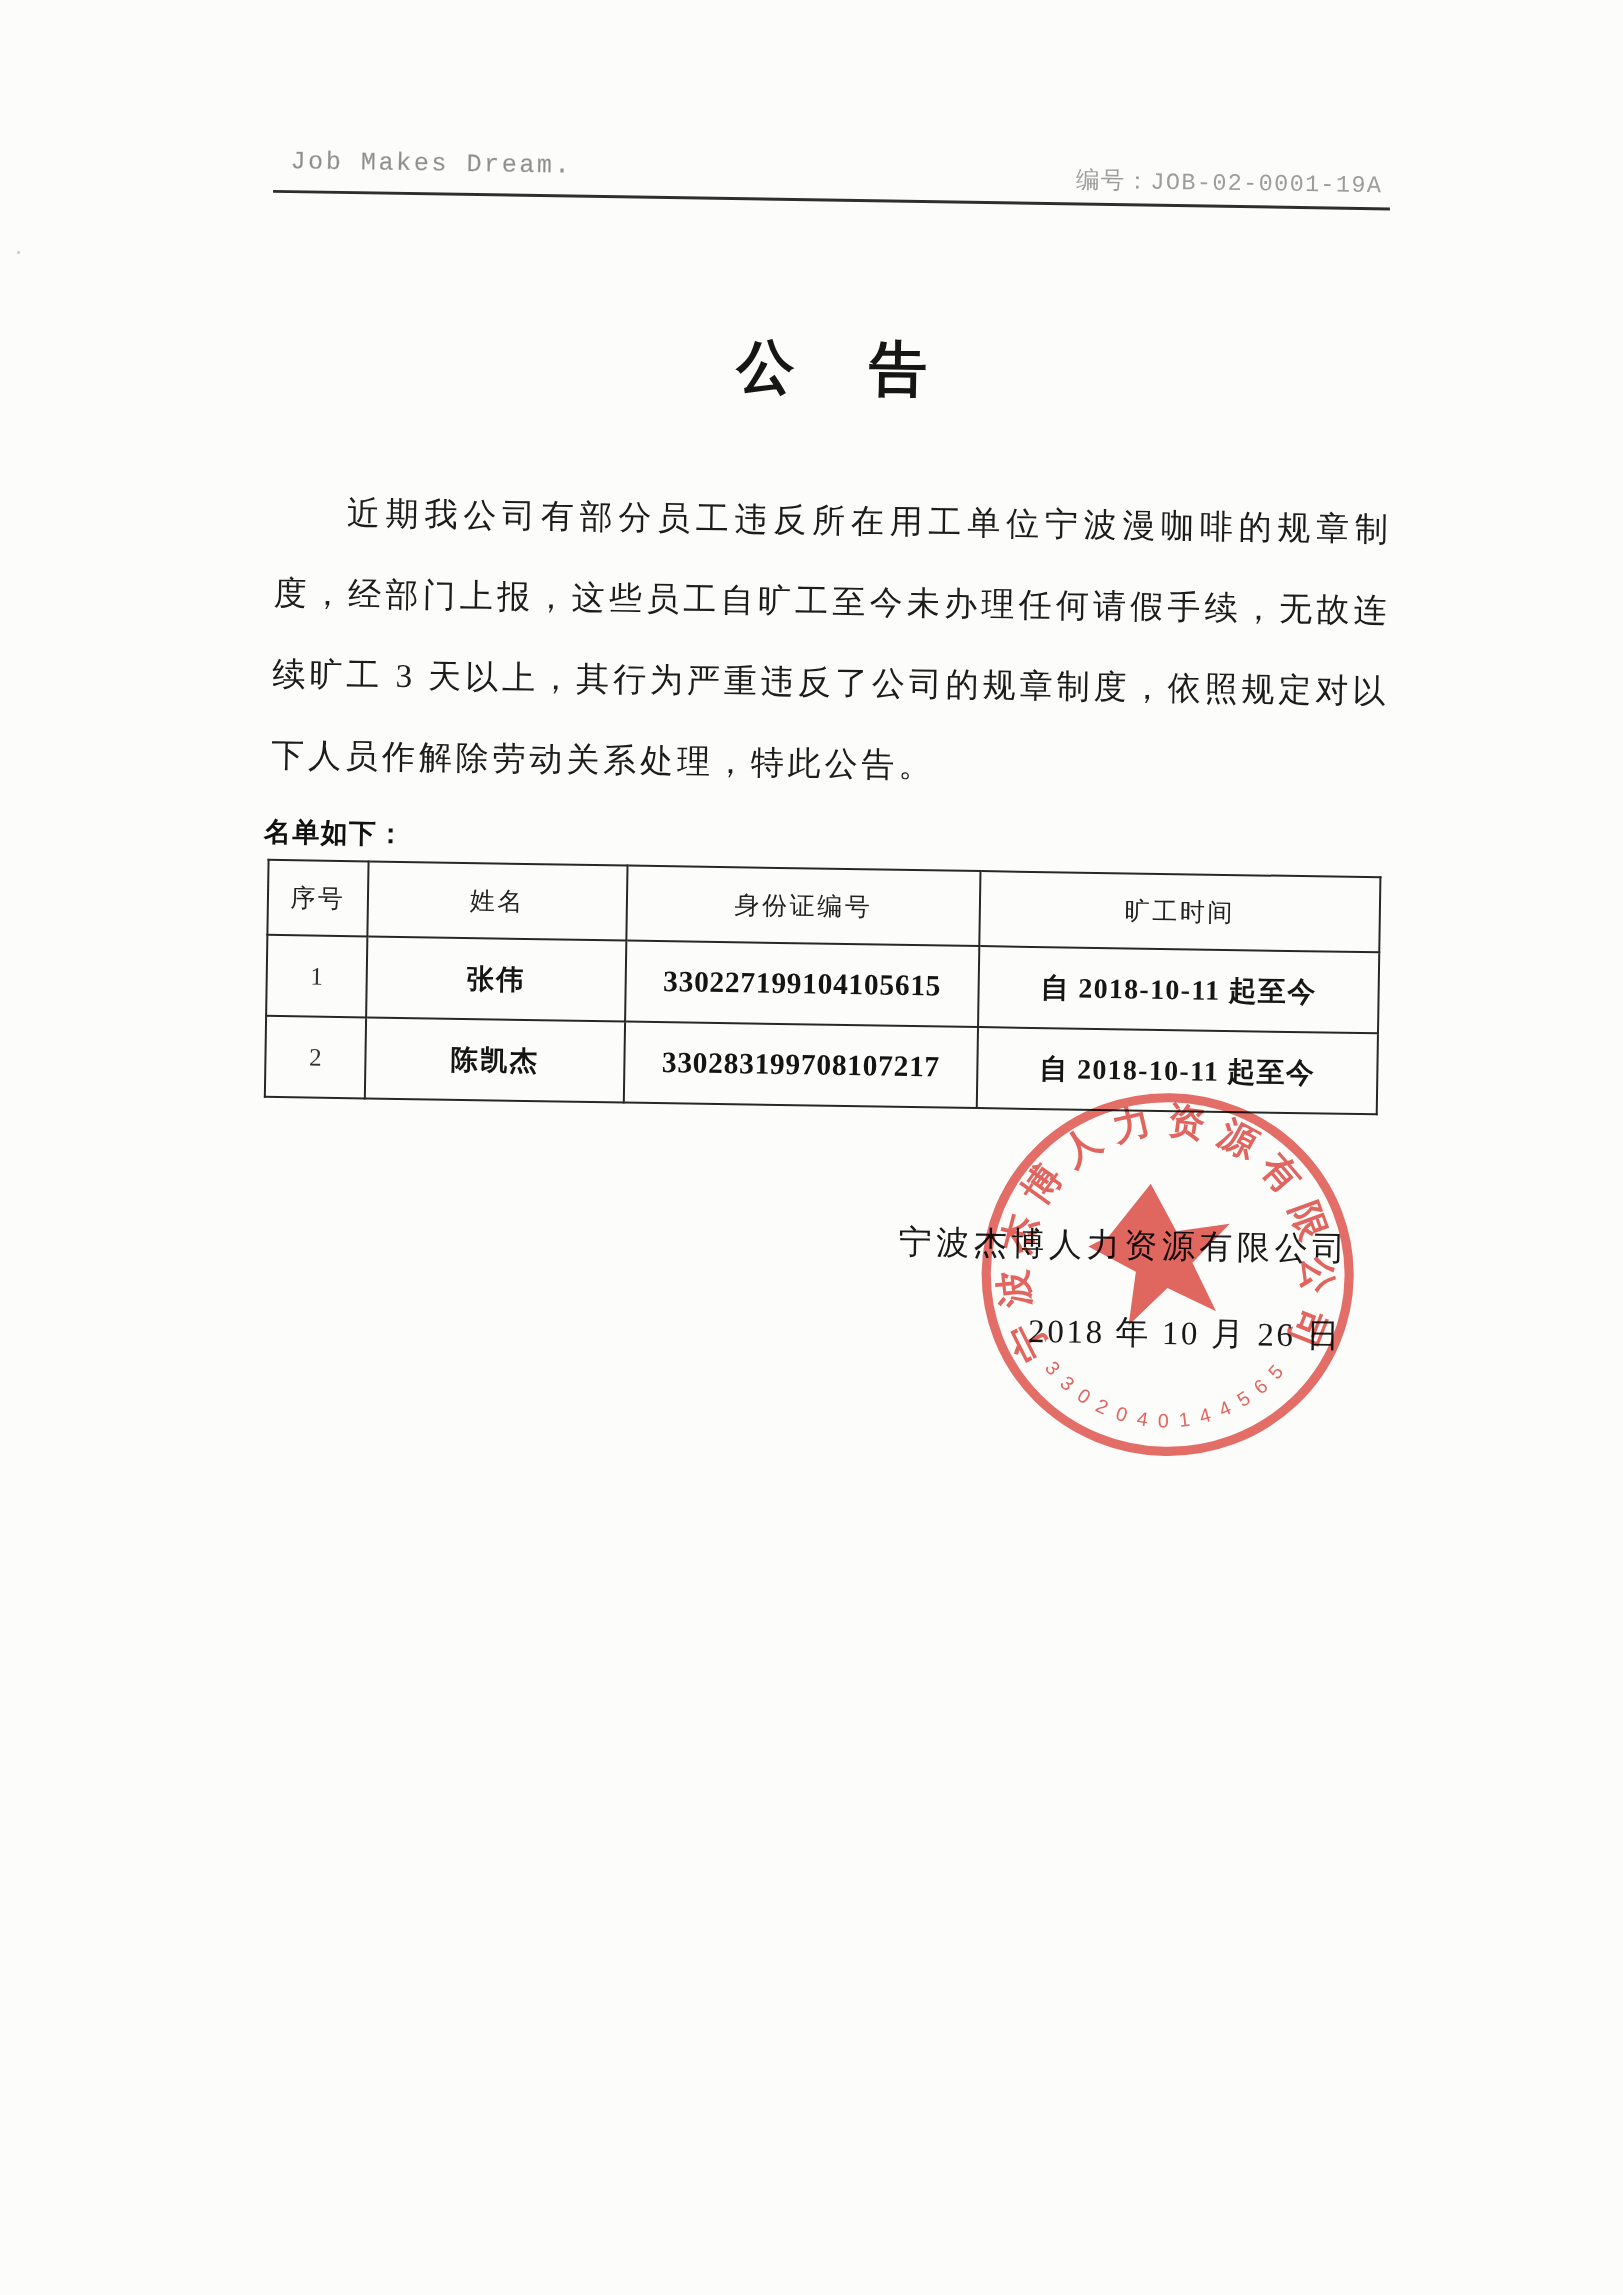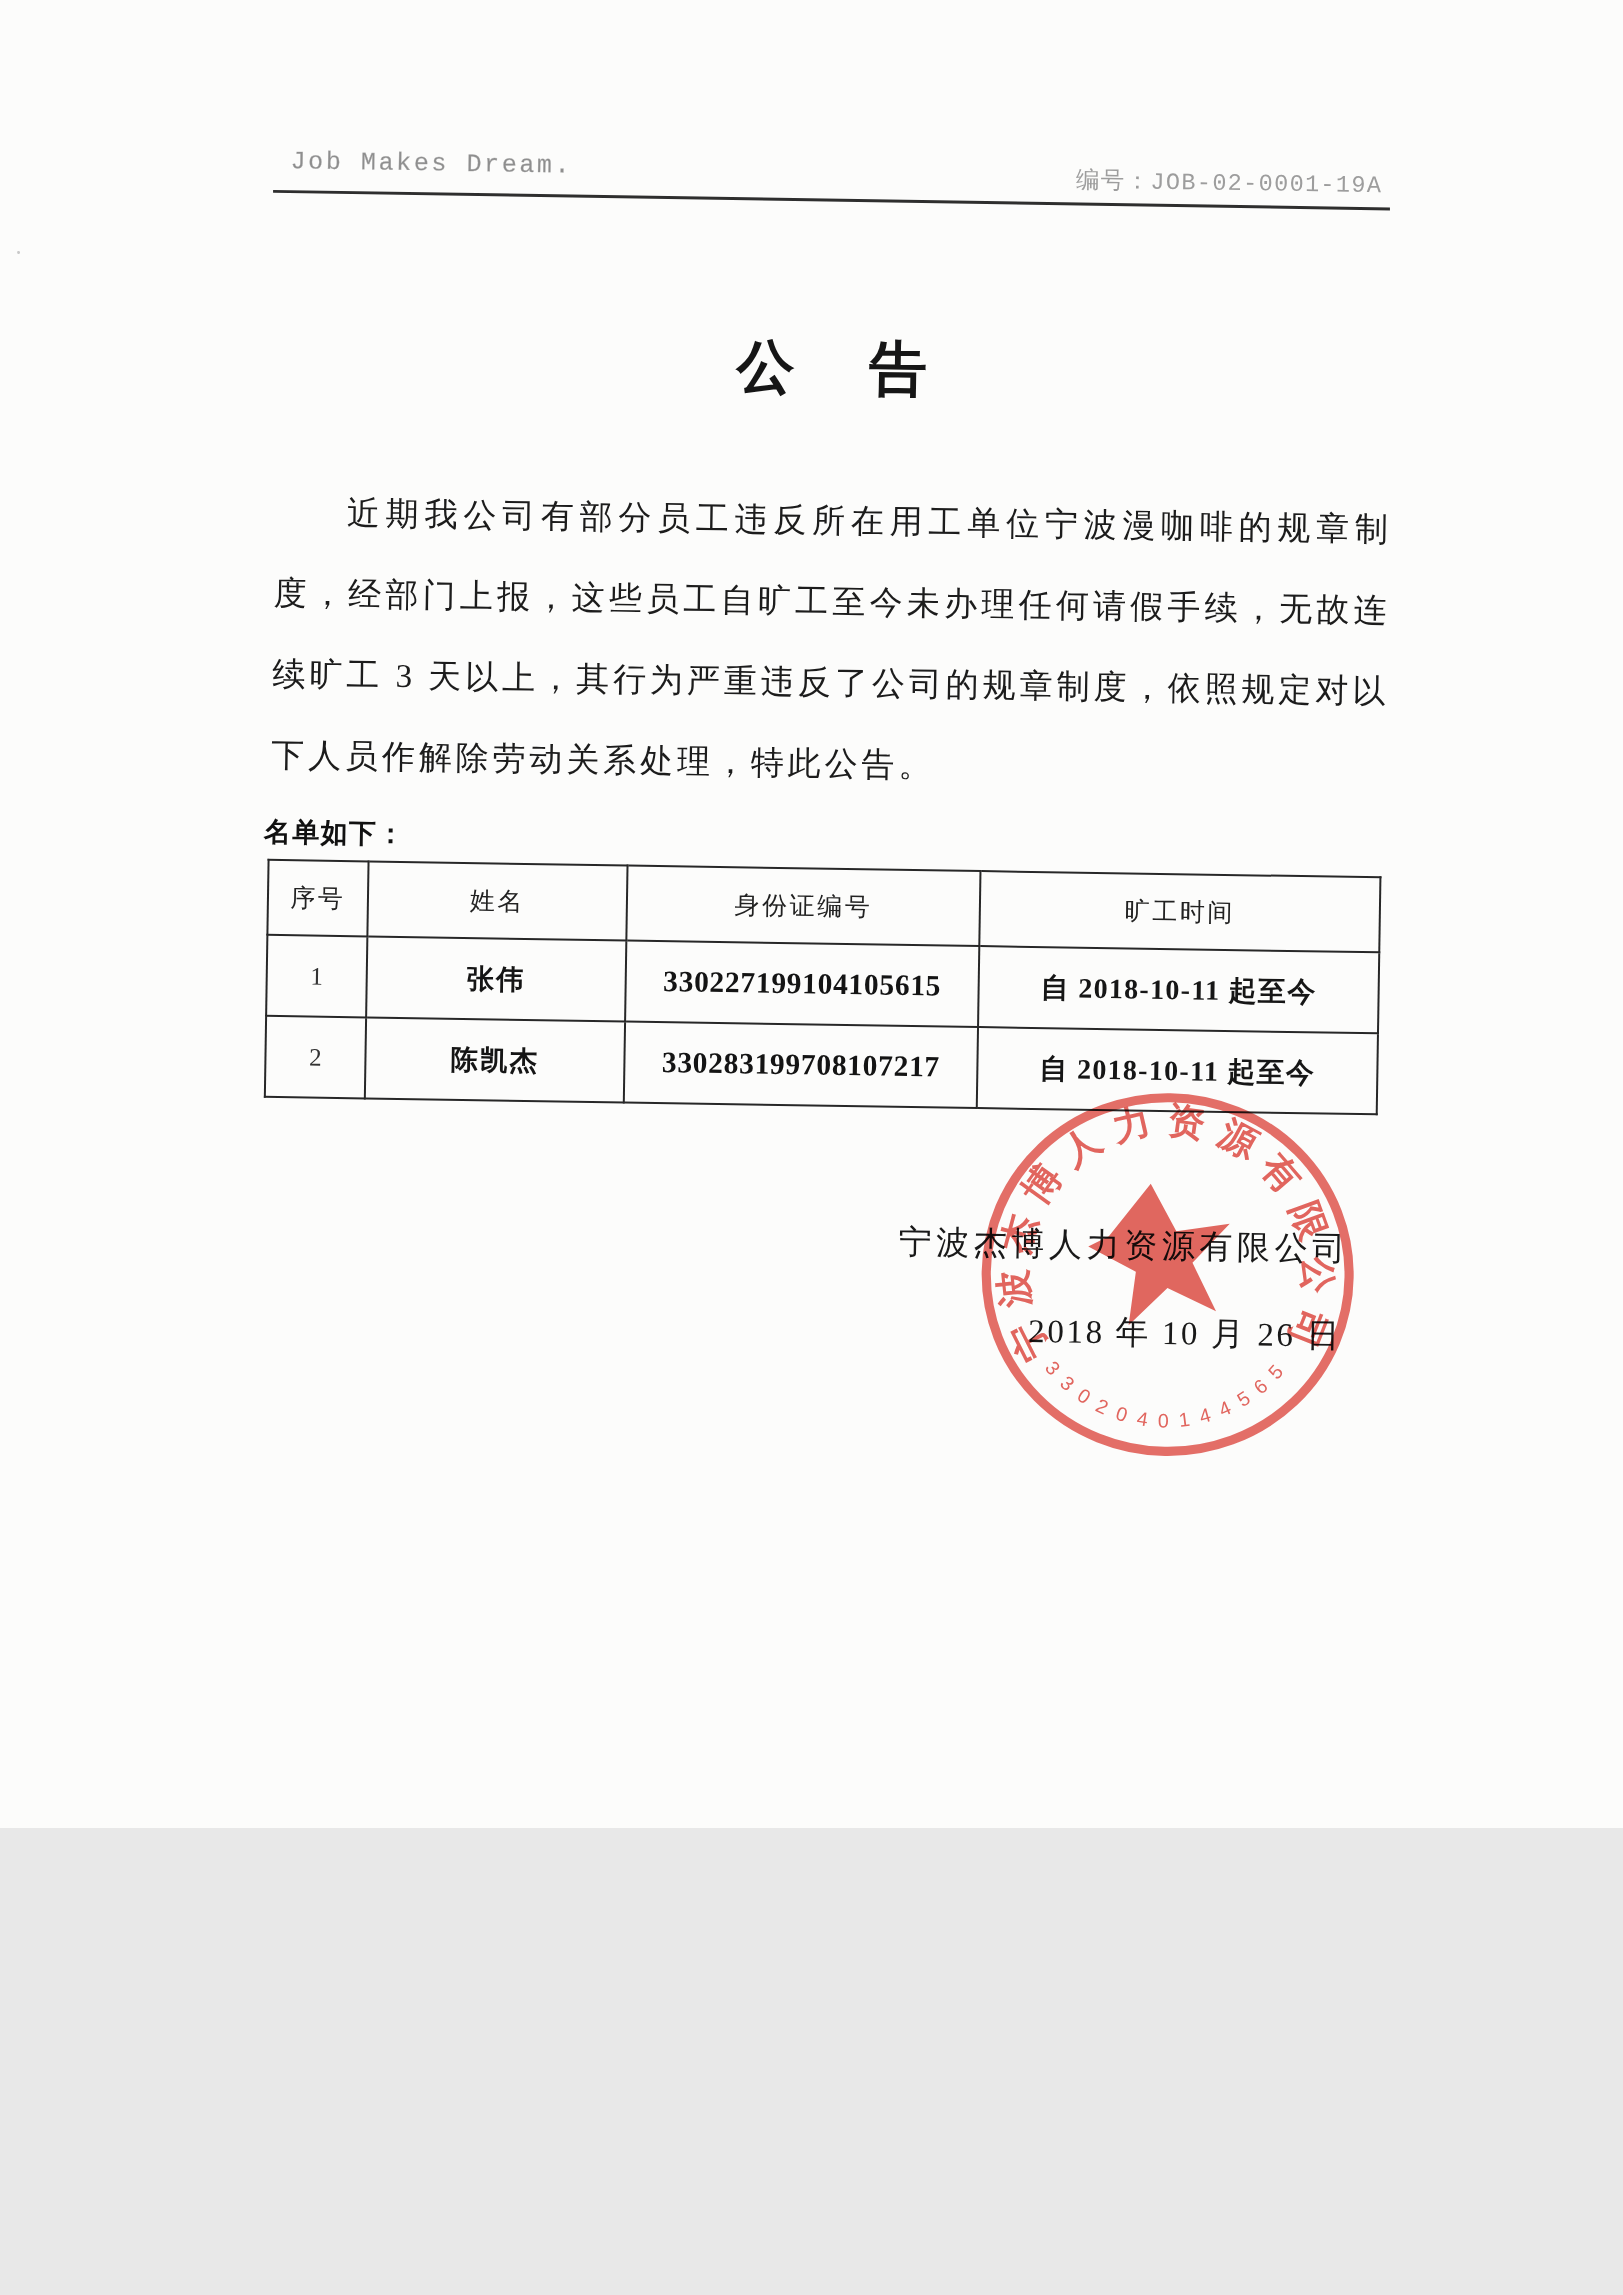--- a/index.html
+++ b/index.html
@@ -1,18 +1,18 @@
 <!DOCTYPE html>
 <html style="font-size:10.5px"><head>
 <meta charset="utf-8">
 <style>
   html,body{margin:0;padding:0;background:#e8e8e8;}
   .page{
     position:relative;
-    width:1623px;height:1828px;
+    width:1623px;height:2295px;
     background:#fcfcfb;
     overflow:hidden;
     font-family:"Liberation Serif","DejaVu Serif",serif;
     color:#1b1b1b;
   }
   
   .sheet{
     position:absolute;inset:0;
     transform:rotate(0.9deg);
     transform-origin:281px 196px;

